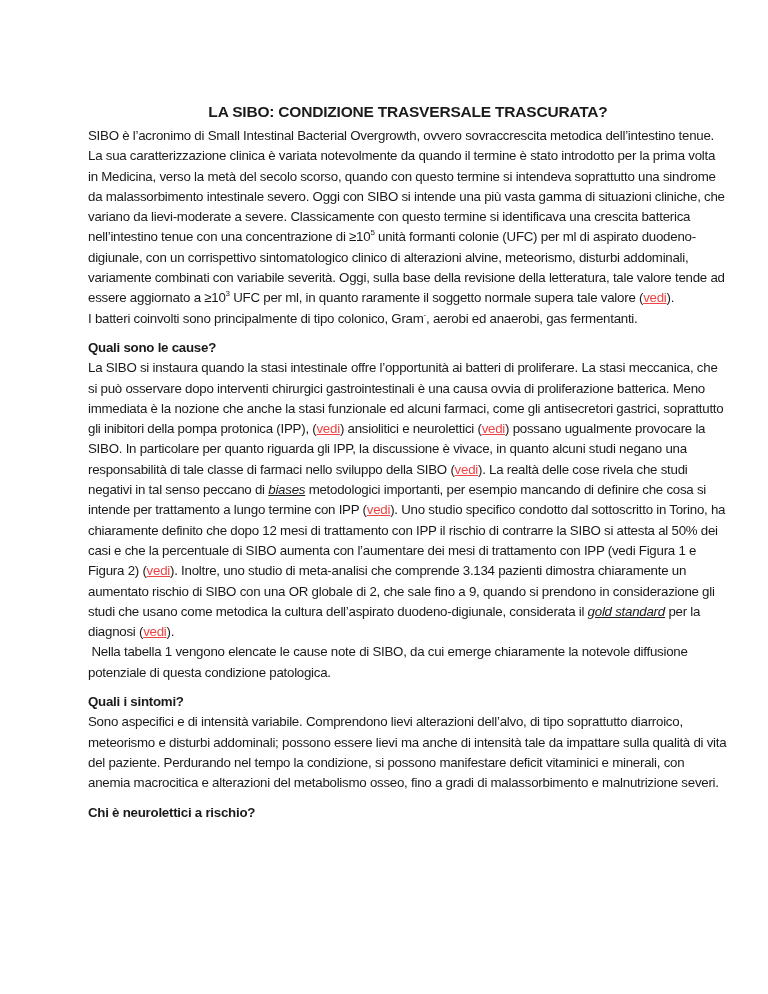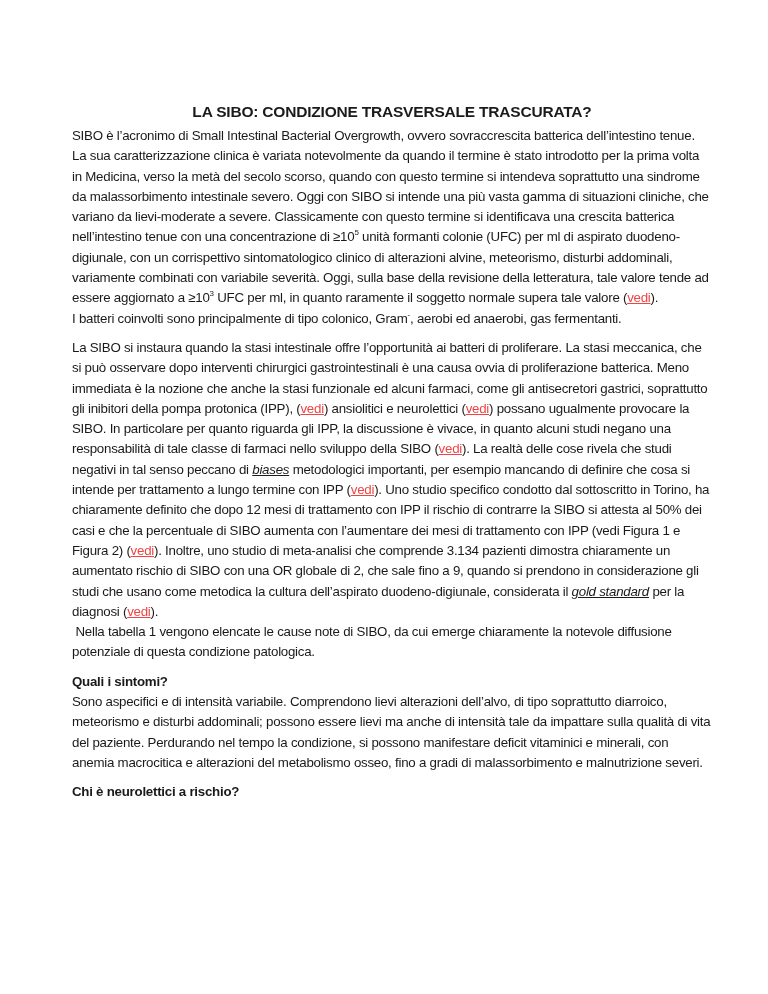--- a/index.html
+++ b/index.html
@@ -1,38 +1,39 @@
 <!DOCTYPE html>
 <html><head>
 <meta charset="utf-8">
 <style>
   html, body { margin: 0; padding: 0; background: #ffffff; }
   body { width: 768px; height: 994px; overflow: hidden; position: relative;
          font-family: "Liberation Sans Narrow", "Liberation Sans", sans-serif; color: #1a1a1a; }
-  .page { position: absolute; left: 72px; top: 102px; width: 640px; }
+  .page { position: absolute; left: 88px; top: 102px; width: 640px; }
   .title { text-align: center; font-weight: bold; font-size: 15.5px; letter-spacing: -0.2px;
            margin: 0 0 4px 0; padding-left: 0; line-height: 20px; }
   p { margin: 0; font-size: 13.3px; line-height: 20.3px; letter-spacing: -0.25px; }
   .gap { height: 9px; }
   h2 { margin: 0; font-size: 13.3px; font-weight: bold; line-height: 20.3px; letter-spacing: -0.25px; }
   a.link { color: #ef4444; text-decoration: underline; cursor: pointer; }
   sup { font-size: 8px; line-height: 0; vertical-align: 6px; }
   em { font-style: italic; text-decoration: underline; }
 </style>
 </head>
 <body>
 
 <div class="page">
   <div class="title">LA SIBO: CONDIZIONE TRASVERSALE TRASCURATA?</div>
 
-  <p><span>SIBO è l’acronimo di Small Intestinal Bacterial Overgrowth, ovvero sovraccrescita batterica dell’intestino tenue.</span></p>
+  <p><span>SIBO è l’acronimo di Small Intestinal Bacterial Overgrowth, ovvero sovraccrescita metodica dell’intestino tenue.</span></p>
   <p><span>La sua caratterizzazione clinica è variata notevolmente da quando il termine è stato introdotto per la prima volta in Medicina, verso la metà del secolo scorso, quando con questo termine si intendeva soprattutto una sindrome da malassorbimento intestinale severo. Oggi con SIBO si intende una più vasta gamma di situazioni cliniche, che variano da lievi-moderate a severe. Classicamente con questo termine si identificava una crescita batterica nell’intestino tenue con una concentrazione di ≥10</span><sup>5</sup><span> unità formanti colonie (UFC) per ml di aspirato duodeno-digiunale, con un corrispettivo sintomatologico clinico di alterazioni alvine, meteorismo, disturbi addominali, variamente combinati con variabile severità. Oggi, sulla base della revisione della letteratura, tale valore tende ad essere aggiornato a ≥10</span><sup>3</sup><span> UFC per ml, in quanto raramente il soggetto normale supera tale valore (</span><a class="link">vedi</a><span>).</span></p>
   <p><span>I batteri coinvolti sono principalmente di tipo colonico, Gram</span><sup>-</sup><span>, aerobi ed anaerobi, gas fermentanti.</span></p>
 
   <div class="gap"></div>
+  <h2>Quali sono le cause?</h2>
   <p><span>La SIBO si instaura quando la stasi intestinale offre l’opportunità ai batteri di proliferare. La stasi meccanica, che si può osservare dopo interventi chirurgici gastrointestinali è una causa ovvia di proliferazione batterica. Meno immediata è la nozione che anche la stasi funzionale ed alcuni farmaci, come gli antisecretori gastrici, soprattutto gli inibitori della pompa protonica (IPP), (</span><a class="link">vedi</a><span>) ansiolitici e neurolettici (</span><a class="link">vedi</a><span>)  possano ugualmente provocare la SIBO. In particolare per quanto riguarda gli IPP, la discussione è vivace, in quanto alcuni studi negano una responsabilità di tale classe di farmaci nello sviluppo della SIBO (</span><a class="link">vedi</a><span>). La realtà delle cose rivela che studi negativi in tal senso peccano di </span><em>biases</em><span> metodologici importanti, per esempio mancando di definire che cosa si intende per trattamento a lungo termine con IPP (</span><a class="link">vedi</a><span>).  Uno studio specifico condotto dal sottoscritto in Torino, ha chiaramente definito che dopo 12 mesi di trattamento con IPP il rischio di contrarre la SIBO si attesta al 50% dei casi e che la percentuale di SIBO aumenta con l’aumentare dei mesi di trattamento con IPP (vedi Figura 1 e Figura 2) (</span><a class="link">vedi</a><span>). Inoltre, uno studio di meta-analisi che comprende 3.134 pazienti dimostra chiaramente un aumentato rischio di SIBO con una OR globale di 2, che sale fino a 9, quando si prendono in considerazione gli studi che usano come metodica la cultura dell’aspirato duodeno-digiunale, considerata il </span><em>gold standard</em><span> per la diagnosi (</span><a class="link">vedi</a><span>).</span></p>
   <p style="white-space:pre-wrap"> Nella tabella 1 vengono elencate le cause note di SIBO, da cui emerge chiaramente la notevole diffusione potenziale di questa condizione patologica.</p>
 
   <div class="gap"></div>
   <h2>Quali i sintomi?</h2>
   <p>Sono aspecifici e di intensità variabile. Comprendono lievi alterazioni dell’alvo, di tipo soprattutto diarroico, meteorismo e disturbi addominali; possono essere lievi ma anche di intensità tale da impattare sulla qualità di vita del paziente. Perdurando nel tempo la condizione, si possono manifestare deficit vitaminici e minerali, con anemia macrocitica e alterazioni del metabolismo osseo, fino a gradi di malassorbimento e malnutrizione severi.</p>
 
   <div class="gap"></div>
   <h2>Chi è neurolettici a rischio?</h2>
 </div>

